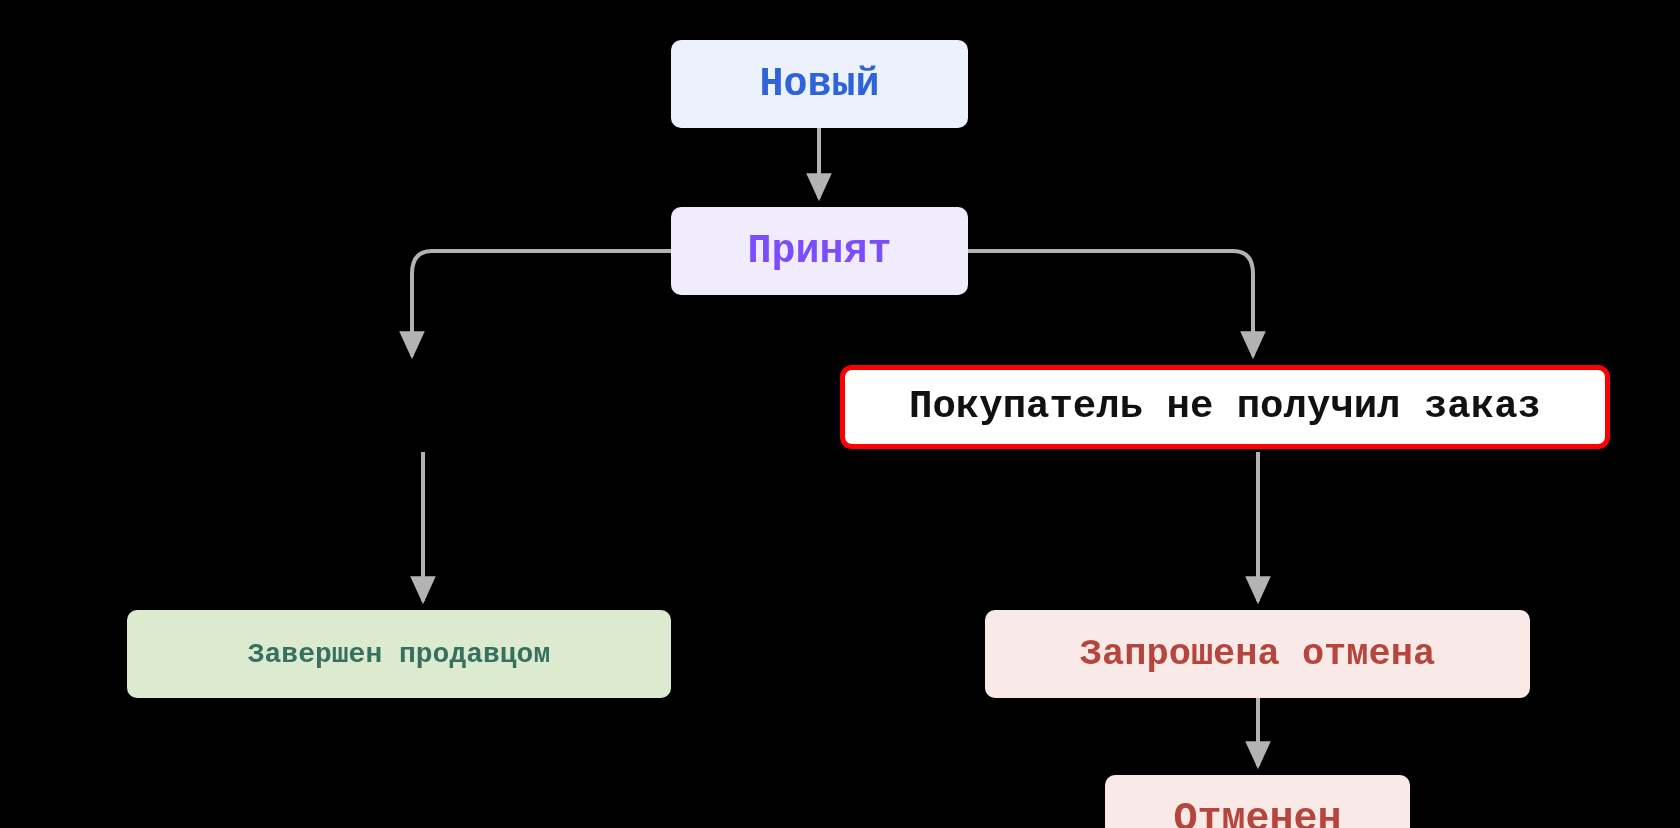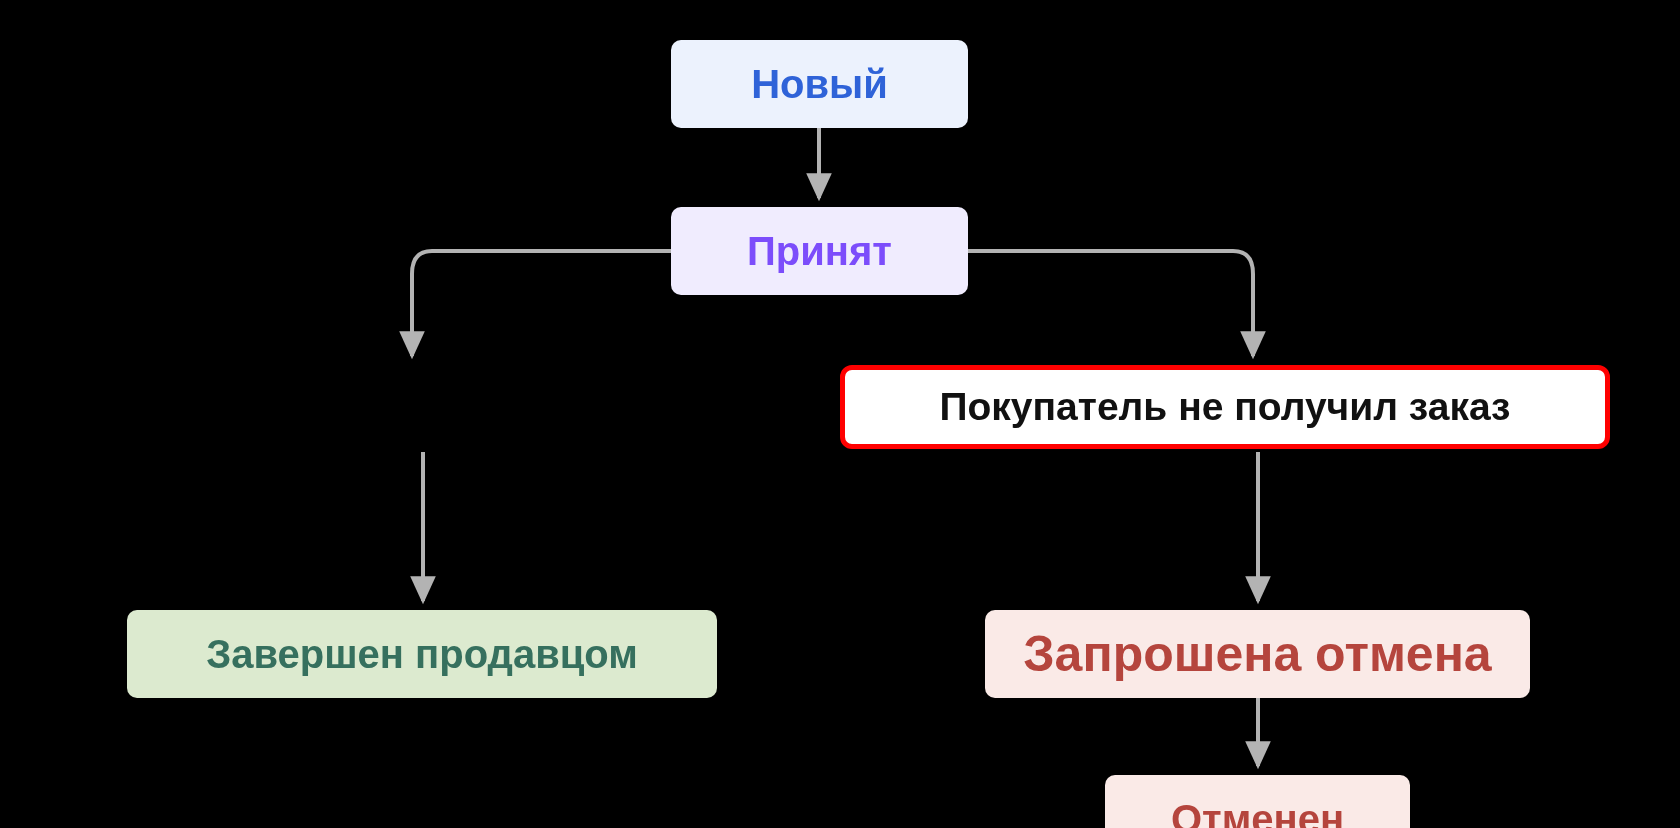--- a/index.html
+++ b/index.html
@@ -6,21 +6,21 @@
     margin: 0;
     padding: 0;
     background: #000000;
   }
   #canvas {
     position: relative;
     width: 1680px;
     height: 828px;
     background: #000000;
     overflow: hidden;
-    font-family: Liberation Sans, sans-serif;
+    font-family: Liberation Mono, monospace;
   }
   #edges {
     position: absolute;
     left: 0;
     top: 0;
     width: 1680px;
     height: 828px;
     pointer-events: none;
   }
   .node {
@@ -82,38 +82,38 @@
     color: #111111;
     border: 5px solid #ff0000;
     border-radius: 12px;
     font-size: 39px;
   }
 
   
   .node-completed {
     left: 127px;
     top: 610px;
-    width: 590px;
+    width: 544px;
     height: 88px;
     background: #dceacf;
     color: #36705e;
     border-radius: 10px;
-    font-size: 40px;
+    font-size: 28px;
   }
 
   
   .node-cancel-requested {
     left: 985px;
     top: 610px;
     width: 545px;
     height: 88px;
     background: #faeae7;
     color: #b5453d;
     border-radius: 10px;
-    font-size: 50px;
+    font-size: 37px;
   }
 
   
   .node-cancelled {
     left: 1105px;
     top: 775px;
     width: 305px;
     height: 88px;
     background: #faeae7;
     color: #b5453d;

